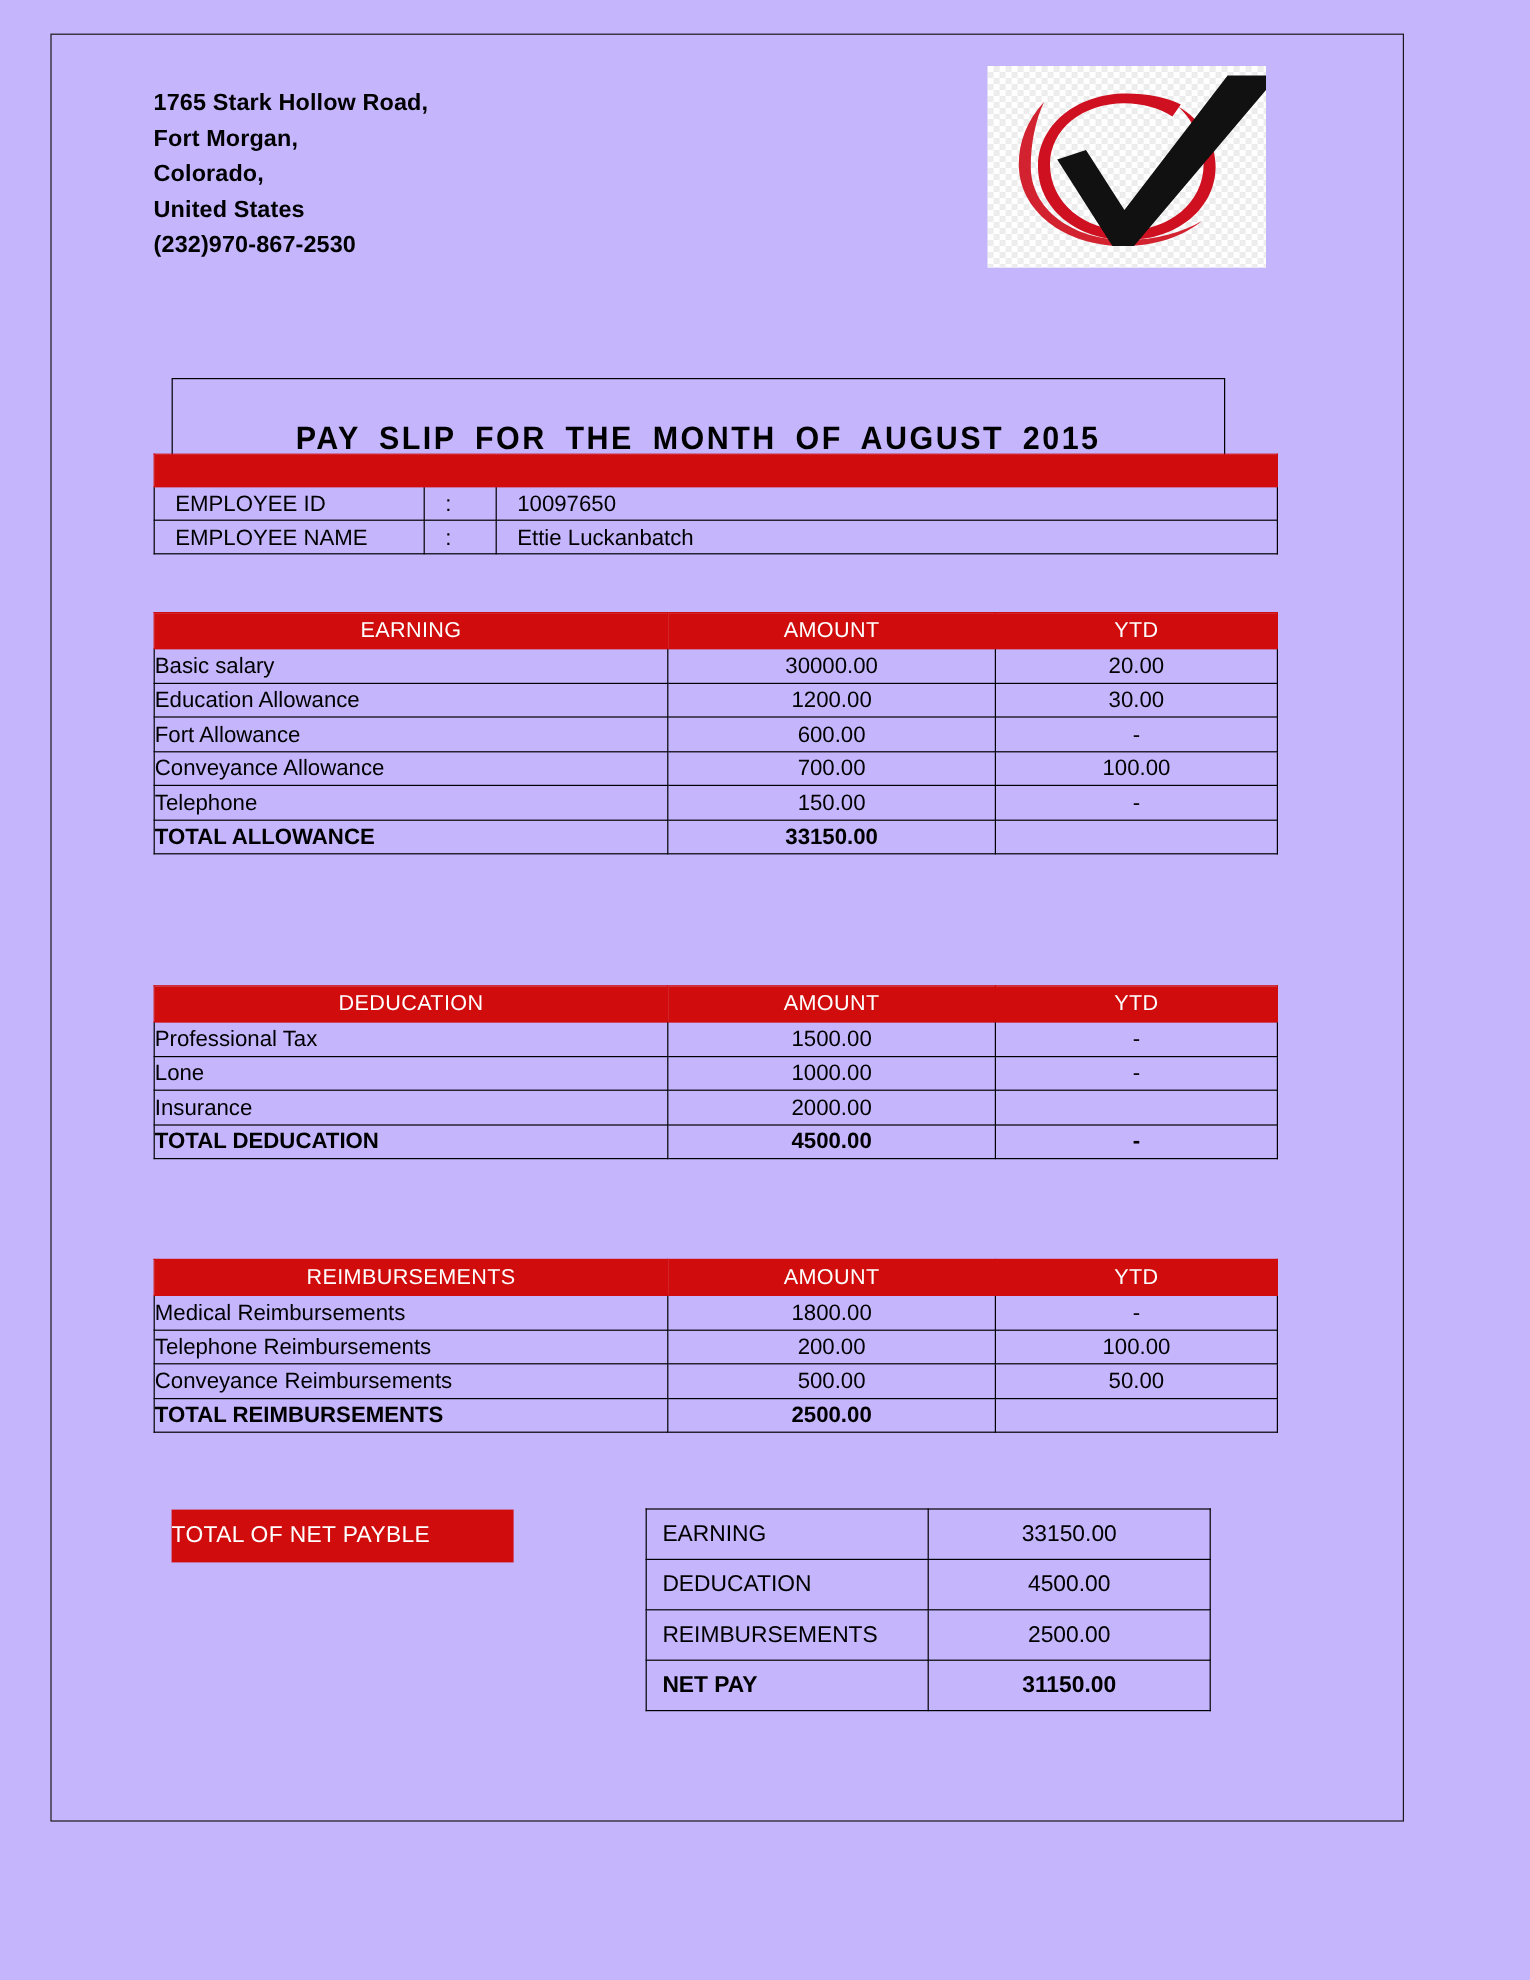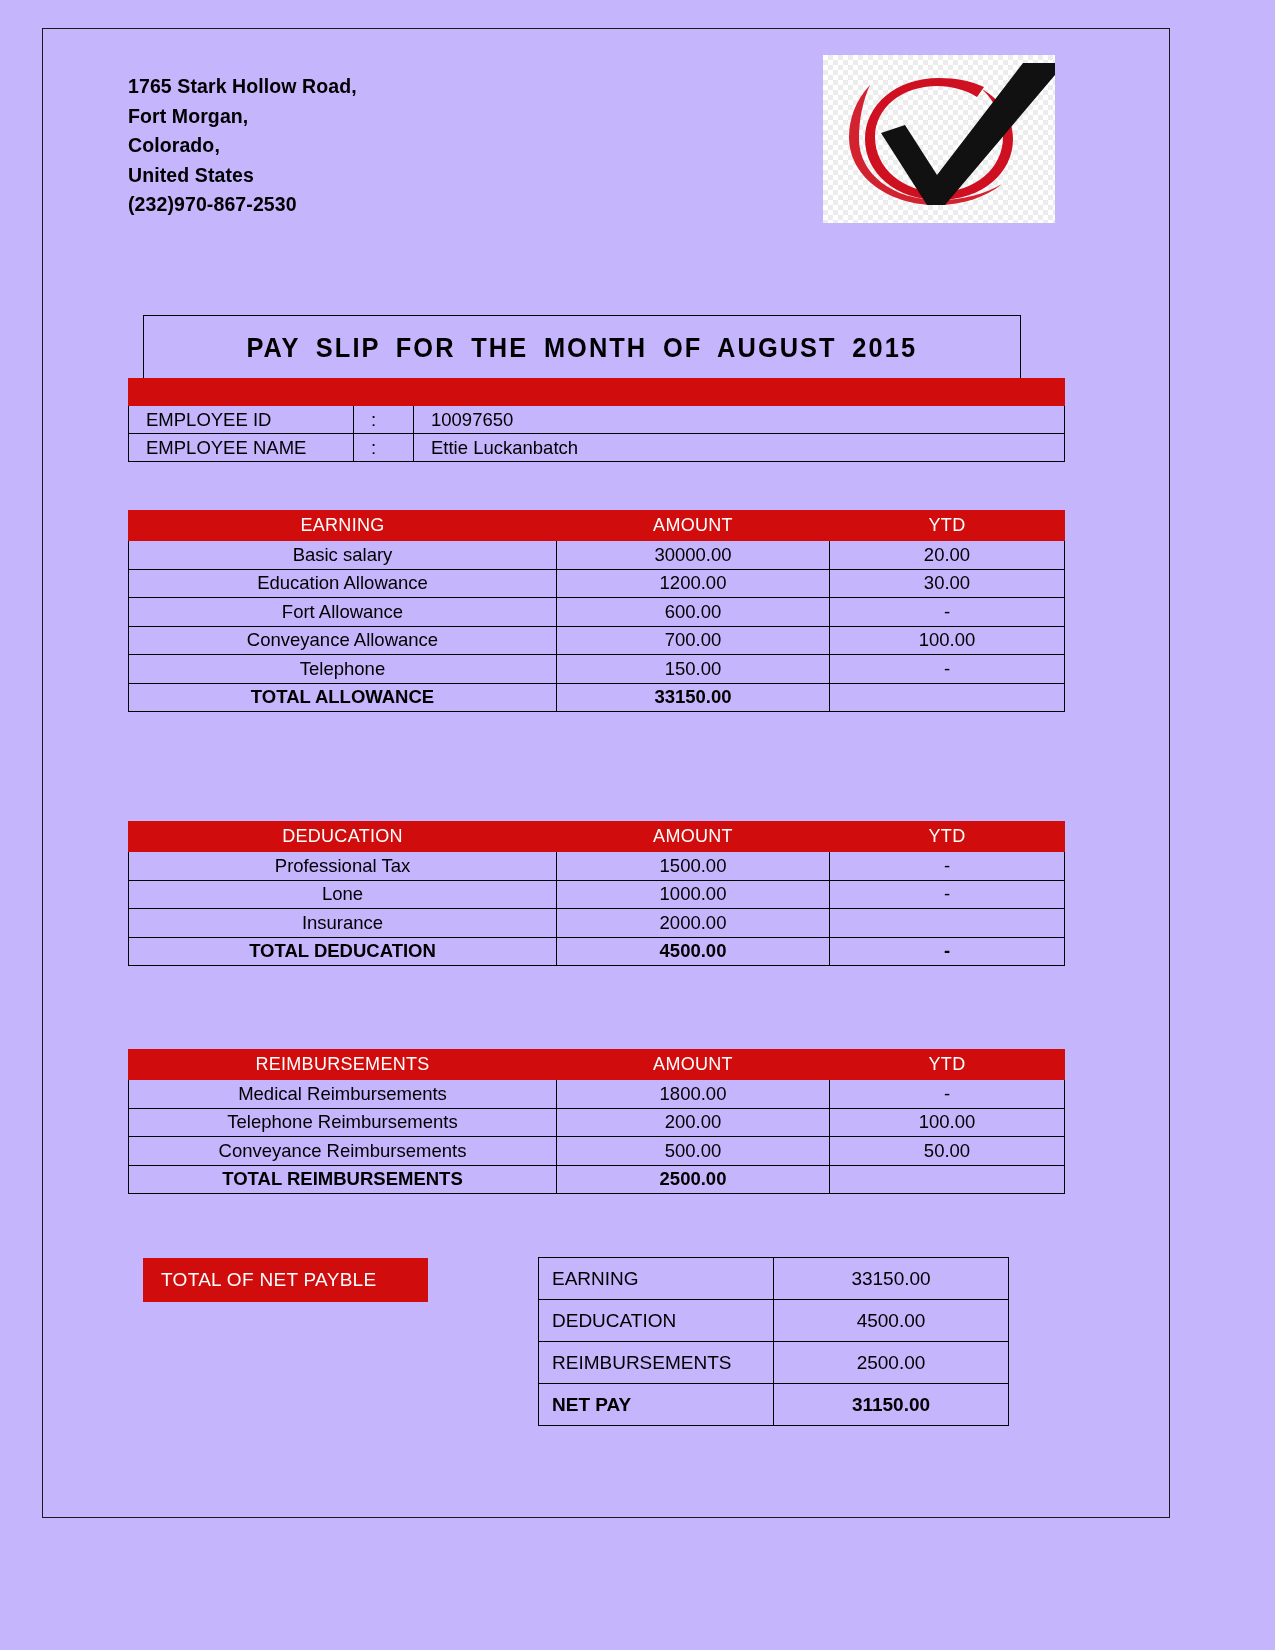--- a/index.html
+++ b/index.html
@@ -66,21 +66,21 @@
   
   .title-box {
     position: absolute;
     left: 143px;
     top: 315px;
     width: 878px;
     height: 67px;
     border: 1.5px solid #000000;
     box-sizing: border-box;
     display: flex;
-    align-items: center;
+    align-items: flex-end;
     justify-content: center;
   }
   .title-text {
     font-size: 27px;
     font-weight: bold;
     letter-spacing: 2.2px;
     color: #000000;
     word-spacing: 7px;
     transform: scaleX(0.94);
     white-space: nowrap;
@@ -127,21 +127,20 @@
     text-align: center;
     letter-spacing: 0.3px;
     border: 1px solid #d10c0c;
     vertical-align: middle;
   }
   .sec-tbl tbody td {
     height: 27.5px;
     font-size: 18.5px;
     color: #000000;
     vertical-align: middle;
-    text-align: center;
   }
   .c-name { text-align: left; padding-left: 14px; }
   .c-amt, .c-ytd { text-align: center; margin-top: 38px; }
   .total-row td { font-weight: bold; }
 
   .earn-tbl { top: 510px; }
   .ded-tbl  { top: 821px; }
   .reim-tbl { top: 1049px; }
 
   
@@ -149,21 +148,20 @@
     position: absolute;
     left: 143px;
     top: 1258px;
     width: 285px;
     height: 44px;
     background: #d10c0c;
     color: #ffffff;
     font-size: 19px;
     display: flex;
     align-items: center;
-    padding-left: 18px;
     box-sizing: border-box;
     letter-spacing: 0.3px;
   }
   .summary-tbl {
     position: absolute;
     left: 538px;
     top: 1257px;
     width: 470px;
     border-collapse: collapse;
     table-layout: fixed;

